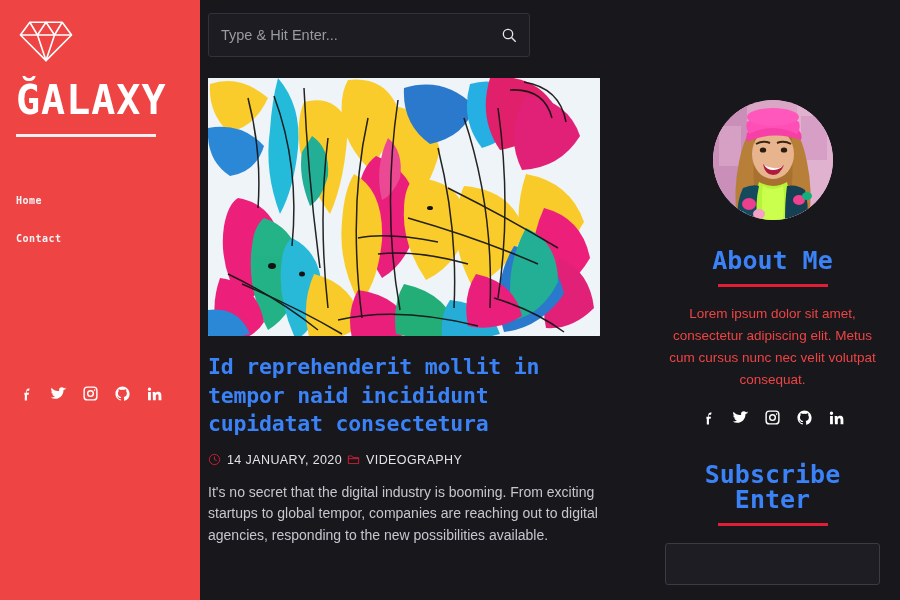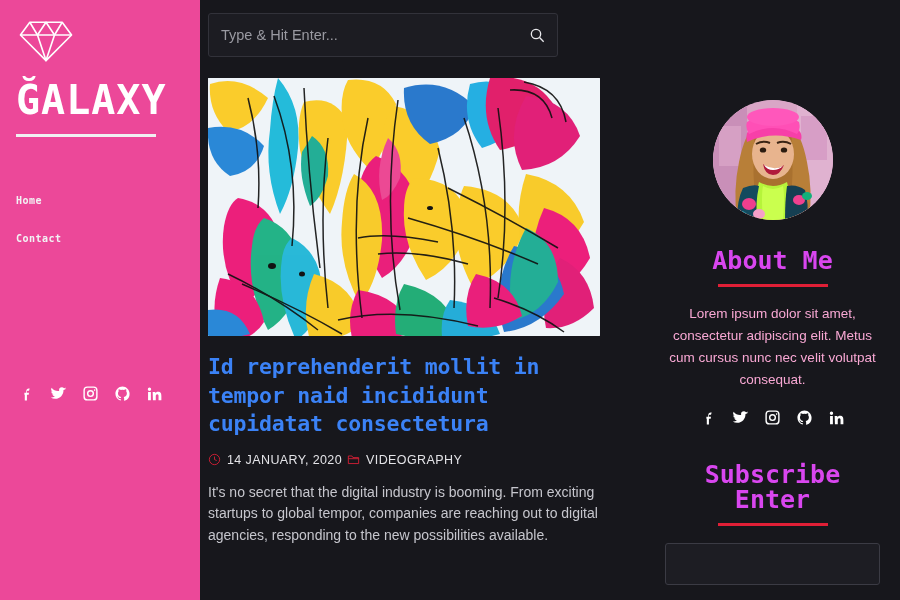--- a/index.html
+++ b/index.html
@@ -22,21 +22,21 @@
     height: 600px;
     display: flex;
     position: relative;
   }
 
   
   .left-sidebar {
     width: 200px;
     min-width: 200px;
     height: 600px;
-    background: #ec4899;
+    background: #ef4444;
     padding: 14px 0 0 16px;
     position: relative;
   }
 
   .brand-block { margin-top: 4px; }
 
   .diamond-icon {
     width: 56px;
     height: 46px;
     display: block;
@@ -96,21 +96,21 @@
   
   .main-col {
     width: 445px;
     min-width: 445px;
     height: 600px;
     padding: 12px 0 0 8px;
     position: relative;
   }
 
   .search-wrap {
-    width: 350px;
+    width: 322px;
     height: 44px;
     border: 1px solid #32323a;
     border-radius: 3px;
     background: #1c1c22;
     display: flex;
     align-items: center;
     padding: 0 12px;
     margin-top: 1px;
   }
 
@@ -189,36 +189,36 @@
     margin: 100px auto 0;
     overflow: hidden;
     background: #d9a8c8;
     position: relative;
   }
 
   .widget-title {
     font-family: "DejaVu Sans Mono", monospace;
     font-size: 25px;
     font-weight: 700;
-    color: #d946ef;
+    color: #3b82f6;
     letter-spacing: 0px;
     line-height: 1;
   }
 
   .title-rule {
     width: 110px;
     height: 3px;
     background: #e01f36;
     margin: 11px auto 0;
   }
 
   .widget-text {
     font-size: 13.5px;
     line-height: 1.62;
-    color: #f9a8d4;
+    color: #ef4444;
     margin-top: 16px;
     padding: 0 2px;
   }
 
   .social-row-right {
     display: flex;
     justify-content: center;
     gap: 15px;
     margin-top: 19px;
   }

